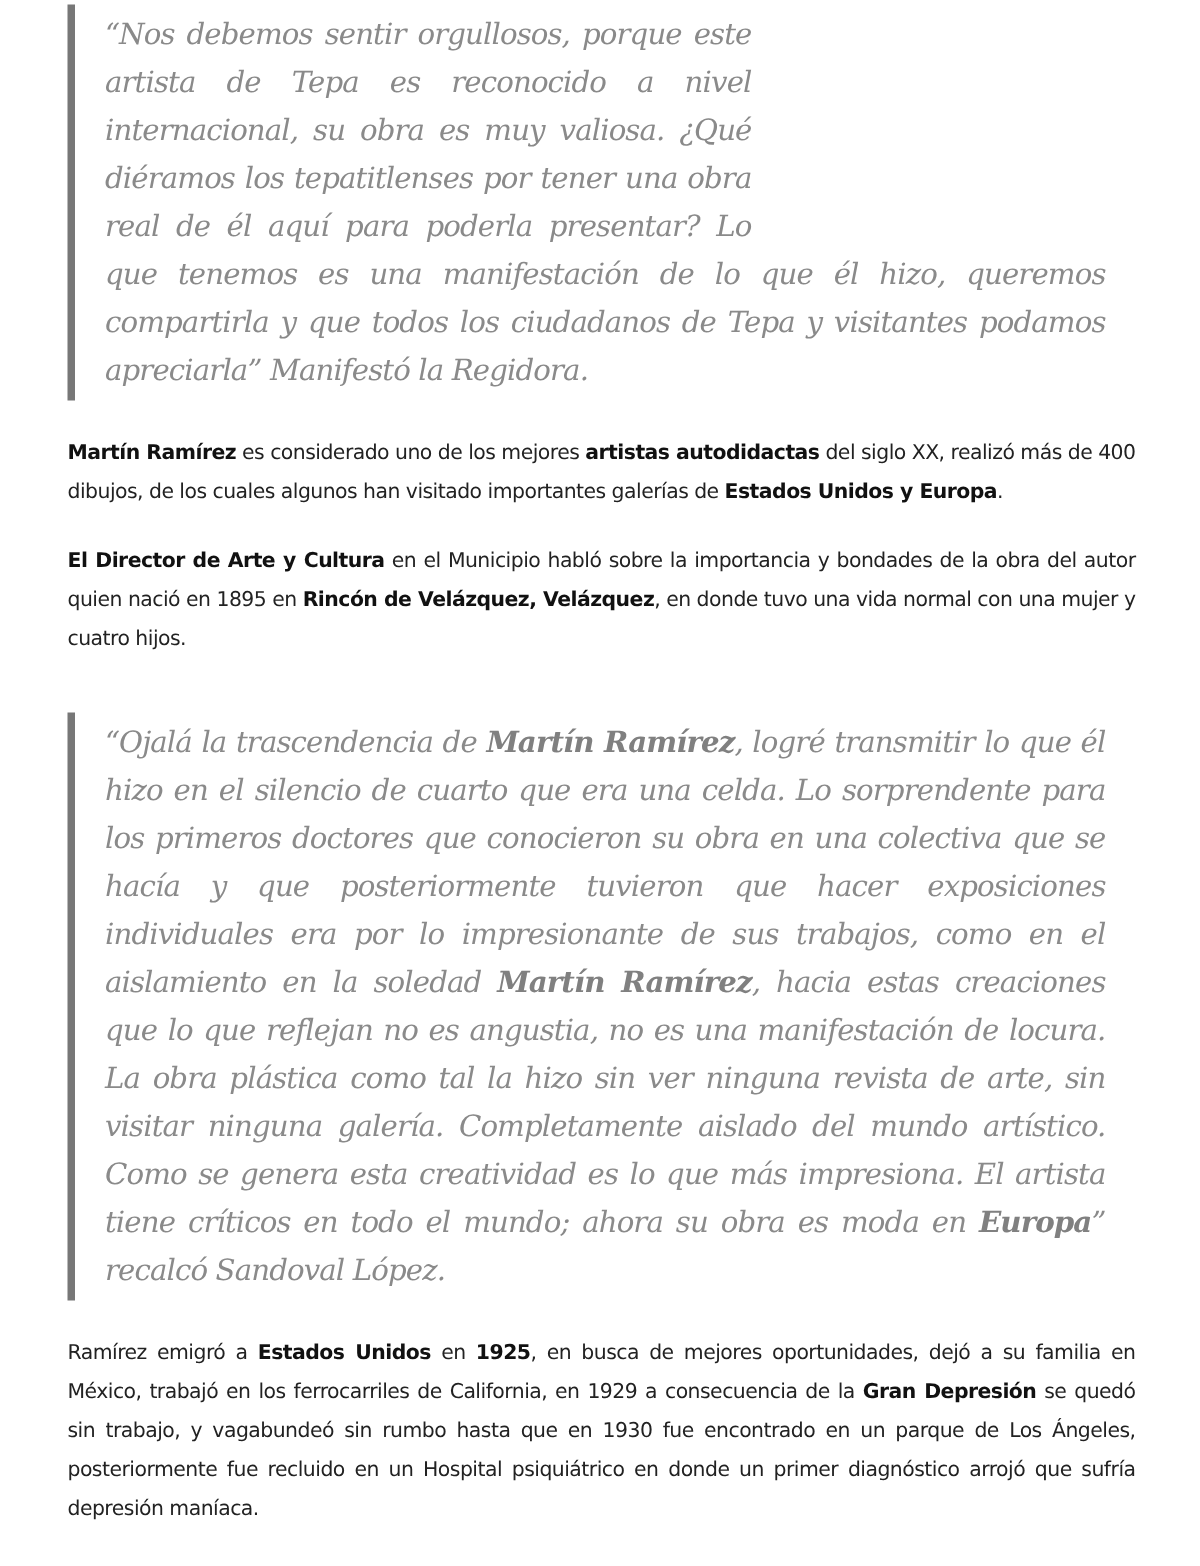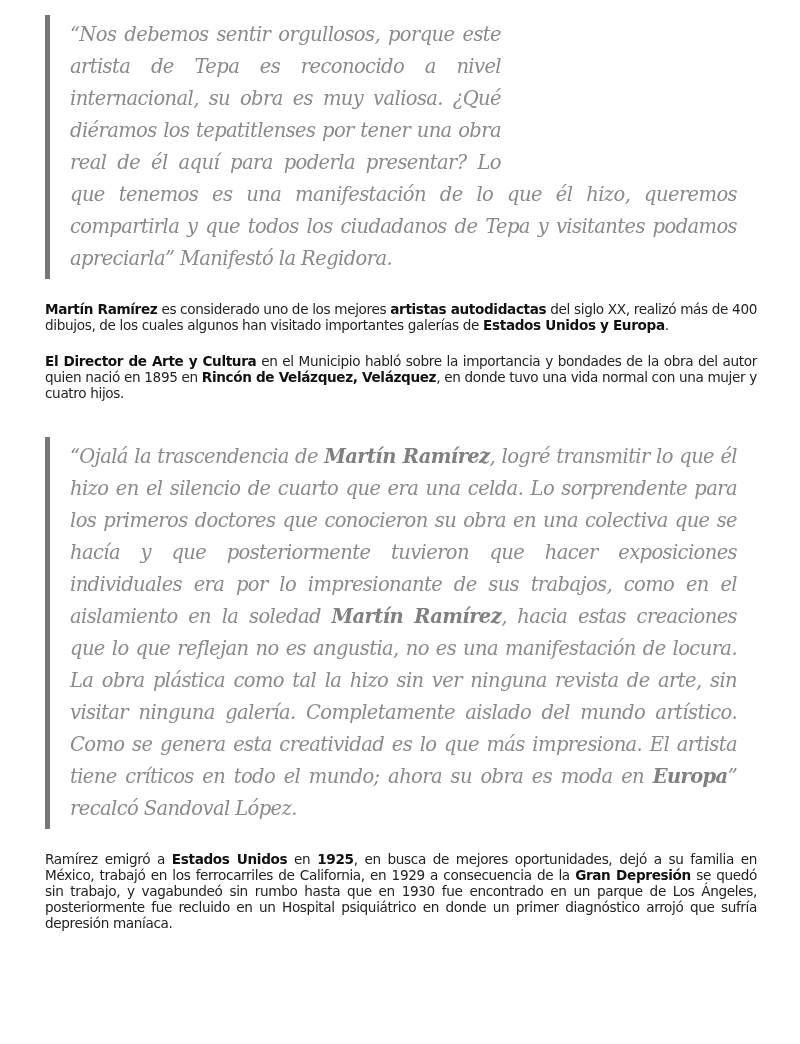--- a/index.html
+++ b/index.html
@@ -1,38 +1,38 @@
 <!DOCTYPE html>
 <html><head>
   <meta charset="utf-8">
   <style>
     html, body { margin: 0; padding: 0; background: #ffffff; }
     body { width: 800px; height: 1044px; overflow: hidden; position: relative; }
-    .article { position: absolute; left: 45px; top: 15px; width: 712px; }
+    .article { position: absolute; left: 45px; top: 3px; width: 712px; }
     blockquote {
       margin: 0;
       border-left: 5px solid #777777;
       padding: 4px 20px 4px 20px;
       font-family: "DejaVu Serif", serif;
       font-style: italic;
       font-size: 19.5px;
       line-height: 32px;
       color: #8a8a8a;
       text-align: justify;
       letter-spacing: -0.6px;
     }
     blockquote b { font-weight: bold; color: #808080; }
     .float-space { float: right; width: 236px; height: 160px; }
     .q1 { margin-bottom: 22px; }
     .q2 { margin-top: 36px; margin-bottom: 22px; }
     p {
       margin: 0 0 20px 0;
       font-family: "DejaVu Sans", sans-serif;
       font-size: 13.6px;
-      line-height: 16px;
+      line-height: 26px;
       color: #222222;
       text-align: justify;
       letter-spacing: -0.35px;
     }
     p b { font-weight: bold; color: #111111; }
   </style>
 </head>
 <body>
 
 <div class="article">

